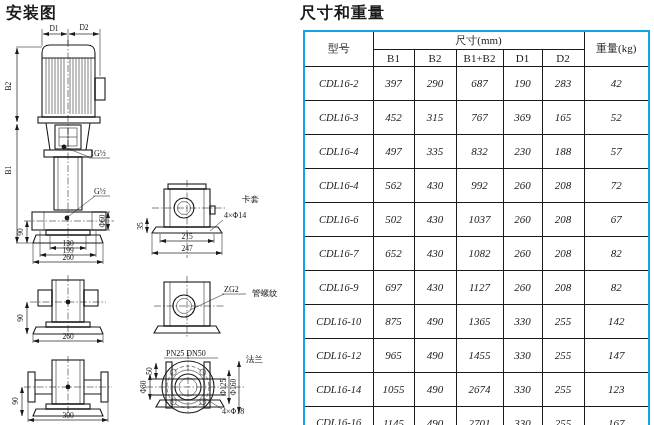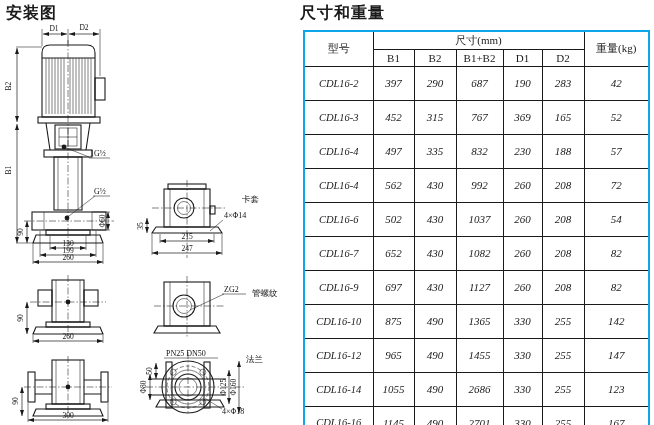--- a/index.html
+++ b/index.html
@@ -279,21 +279,21 @@
           <td>208</td>
           <td>72</td>
         </tr>
         <tr>
           <td>CDL16-6</td>
           <td>502</td>
           <td>430</td>
           <td>1037</td>
           <td>260</td>
           <td>208</td>
-          <td>54</td>
+          <td>67</td>
         </tr>
         <tr>
           <td>CDL16-7</td>
           <td>652</td>
           <td>430</td>
           <td>1082</td>
           <td>260</td>
           <td>208</td>
           <td>82</td>
         </tr>
@@ -321,21 +321,21 @@
           <td>490</td>
           <td>1455</td>
           <td>330</td>
           <td>255</td>
           <td>147</td>
         </tr>
         <tr>
           <td>CDL16-14</td>
           <td>1055</td>
           <td>490</td>
-          <td>2686</td>
+          <td>2674</td>
           <td>330</td>
           <td>255</td>
           <td>123</td>
         </tr>
         <tr>
           <td>CDL16-16</td>
           <td>1145</td>
           <td>490</td>
           <td>2701</td>
           <td>330</td>

